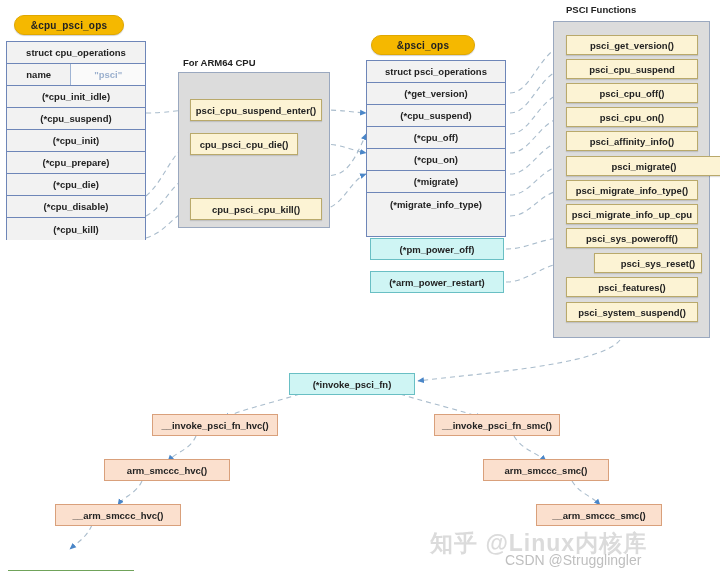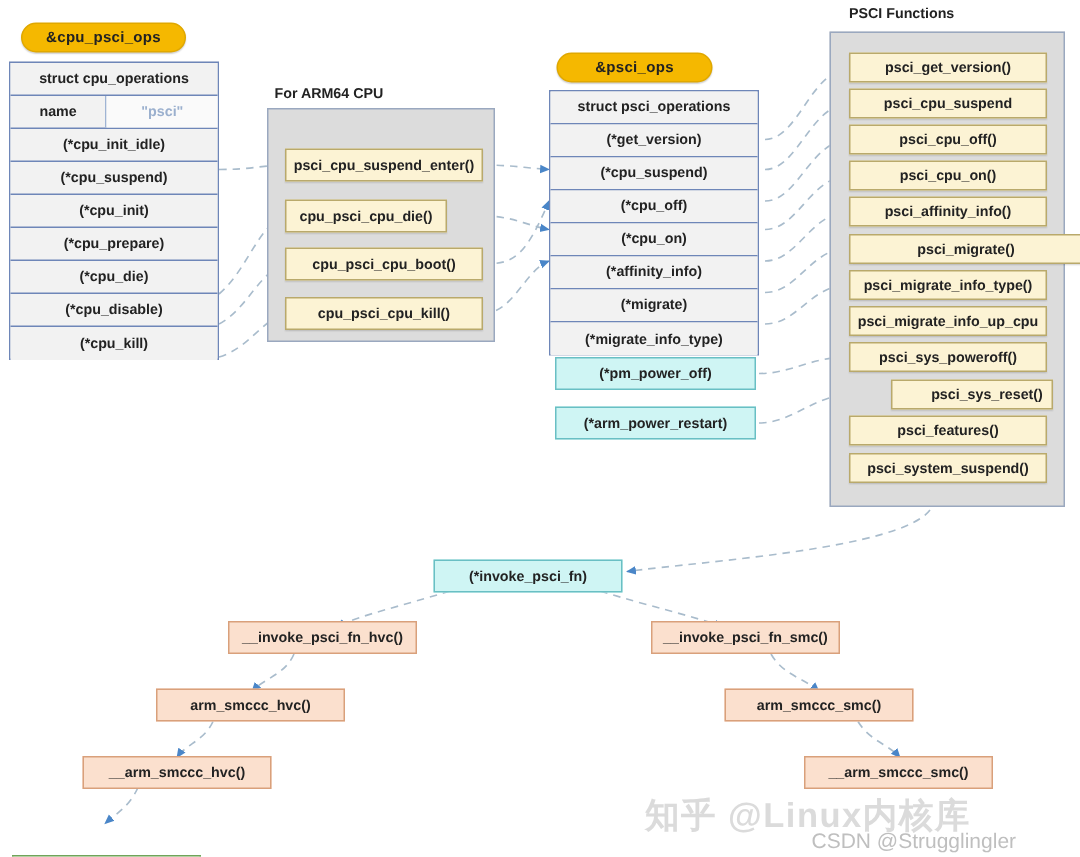--- a/index.html
+++ b/index.html
@@ -71,21 +71,21 @@
     font-size:9.5px;font-weight:bold;color:#1d1d1d;
   }
 
   
   .wm-zhihu{
     position:absolute;left:430px;top:528px;font-size:23px;font-weight:bold;
     color:#DBDBDB;white-space:nowrap;letter-spacing:1px;
   }
   .wm-csdn{
     position:absolute;left:505px;top:552px;font-size:14px;
-    color:#BFBFBF;white-space:nowrap;margin-left:36px;
+    color:#BFBFBF;white-space:nowrap;
   }
 </style>
 </head>
 <body>
 
 <div id="canvas">
 
   <svg class="wires" viewBox="0 0 720 571">
     <defs>
       <marker id="ah" markerWidth="7" markerHeight="7" refX="5.4" refY="3" orient="auto">
@@ -148,36 +148,34 @@
     <div class="srow">(*cpu_die)</div>
     <div class="srow">(*cpu_disable)</div>
     <div class="srow">(*cpu_kill)</div>
   </div>
 
   <div class="group-title" style="left:183px;top:57px;">For ARM64 CPU</div>
   <div class="group" style="left:178px;top:72px;width:152px;height:156px;"></div>
 
   <div class="node fbox" style="left:190px;top:99px;width:132px;height:22px;">psci_cpu_suspend_enter()</div>
   <div class="node fbox" style="left:190px;top:133px;width:108px;height:22px;">cpu_psci_cpu_die()</div>
-  <div class="node fbox" style="left:190px;top:165px;width:132px;height:22px;">cpu_psci_cpu_boot()</div>
   <div class="node fbox" style="left:190px;top:198px;width:132px;height:22px;">cpu_psci_cpu_kill()</div>
 
   <div class="node pill" style="left:371px;top:35px;width:104px;height:20px;">
     <span>&amp;psci_ops</span>
   </div>
 
   <div class="struct" style="left:366px;top:60px;width:140px;height:177px;">
     <div class="srow">
       <span>struct psci_operations</span>
     </div>
     <div class="srow">(*get_version)</div>
     <div class="srow">(*cpu_suspend)</div>
     <div class="srow">(*cpu_off)</div>
     <div class="srow">(*cpu_on)</div>
-    <div class="srow">(*affinity_info)</div>
     <div class="srow">(*migrate)</div>
     <div class="srow">(*migrate_info_type)</div>
   </div>
 
   <div class="node cbox" style="left:370px;top:238px;width:134px;height:22px;">(*pm_power_off)</div>
   <div class="node cbox" style="left:370px;top:271px;width:134px;height:22px;">(*arm_power_restart)</div>
 
   <div class="group-title" style="left:566px;top:4px;">PSCI Functions</div>
   <div class="group" style="left:553px;top:21px;width:157px;height:317px;"></div>
 

